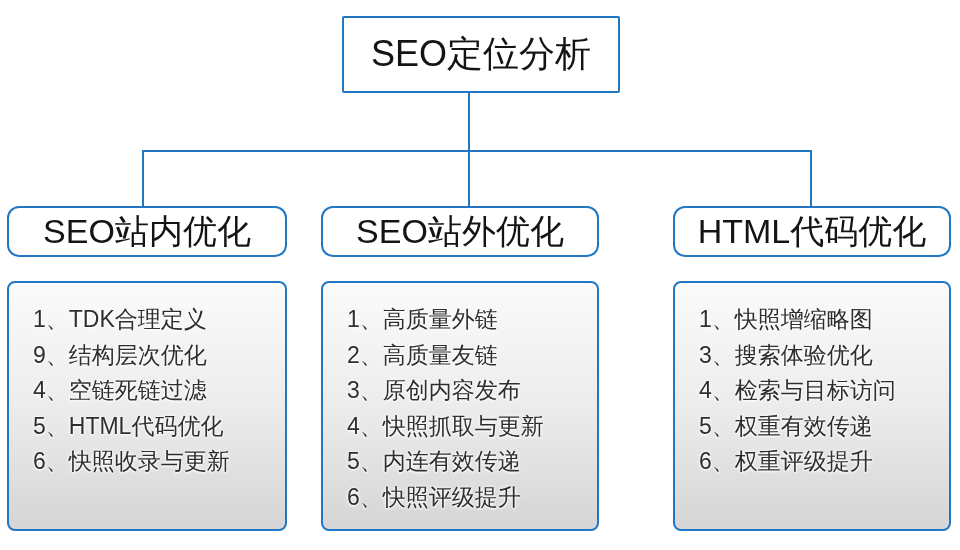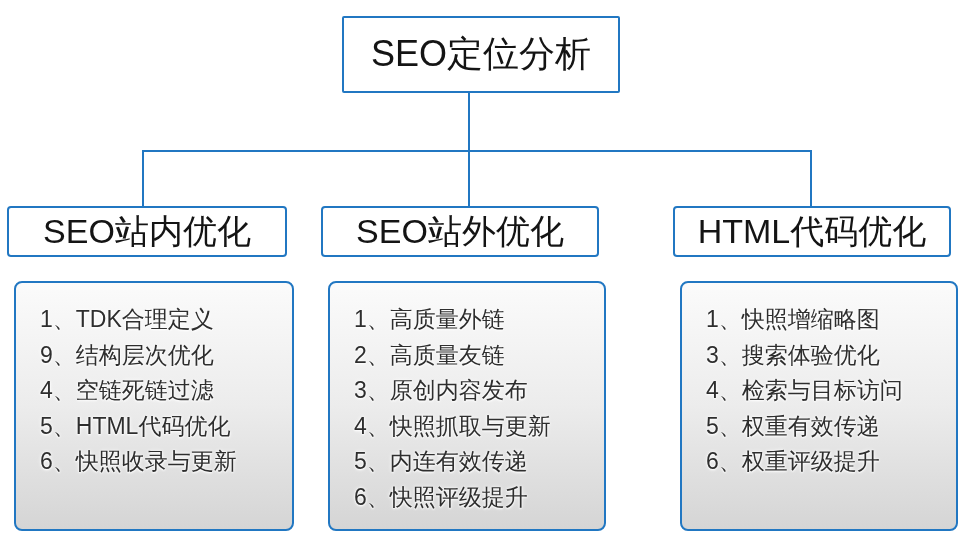--- a/index.html
+++ b/index.html
@@ -23,32 +23,31 @@
   }
   .root-node {
     left: 330px; top: 16px;
     width: 278px; height: 77px;
     border-radius: 2px;
     font-size: 36px;
     margin-left: 12px;
   }
   .branch-header {
     top: 206px; height: 51px;
-    border-radius: 4px;
+    border-radius: 12px;
     font-size: 34px;
   }
   .panel {
     position: absolute;
     top: 281px; height: 250px;
     border: 2px solid #2177c2;
     border-radius: 8px;
     box-sizing: border-box;
     background: linear-gradient(180deg, #fbfbfb 0%, #ececec 50%, #d5d5d5 100%);
     padding: 19px 8px 0 24px;
-    margin-left: 7px;
   }
   .panel ul { margin: 0; padding: 0; list-style: none; }
   .panel li {
     font-size: 23px;
     line-height: 35.5px;
     color: #2e2e2e;
     text-shadow: 0 0 2px #ffffff, 0 1px 2px #ffffff, 0 0 4px #ffffff;
     white-space: nowrap;
   }
   .col-1 { left: 7px;   width: 280px; }

